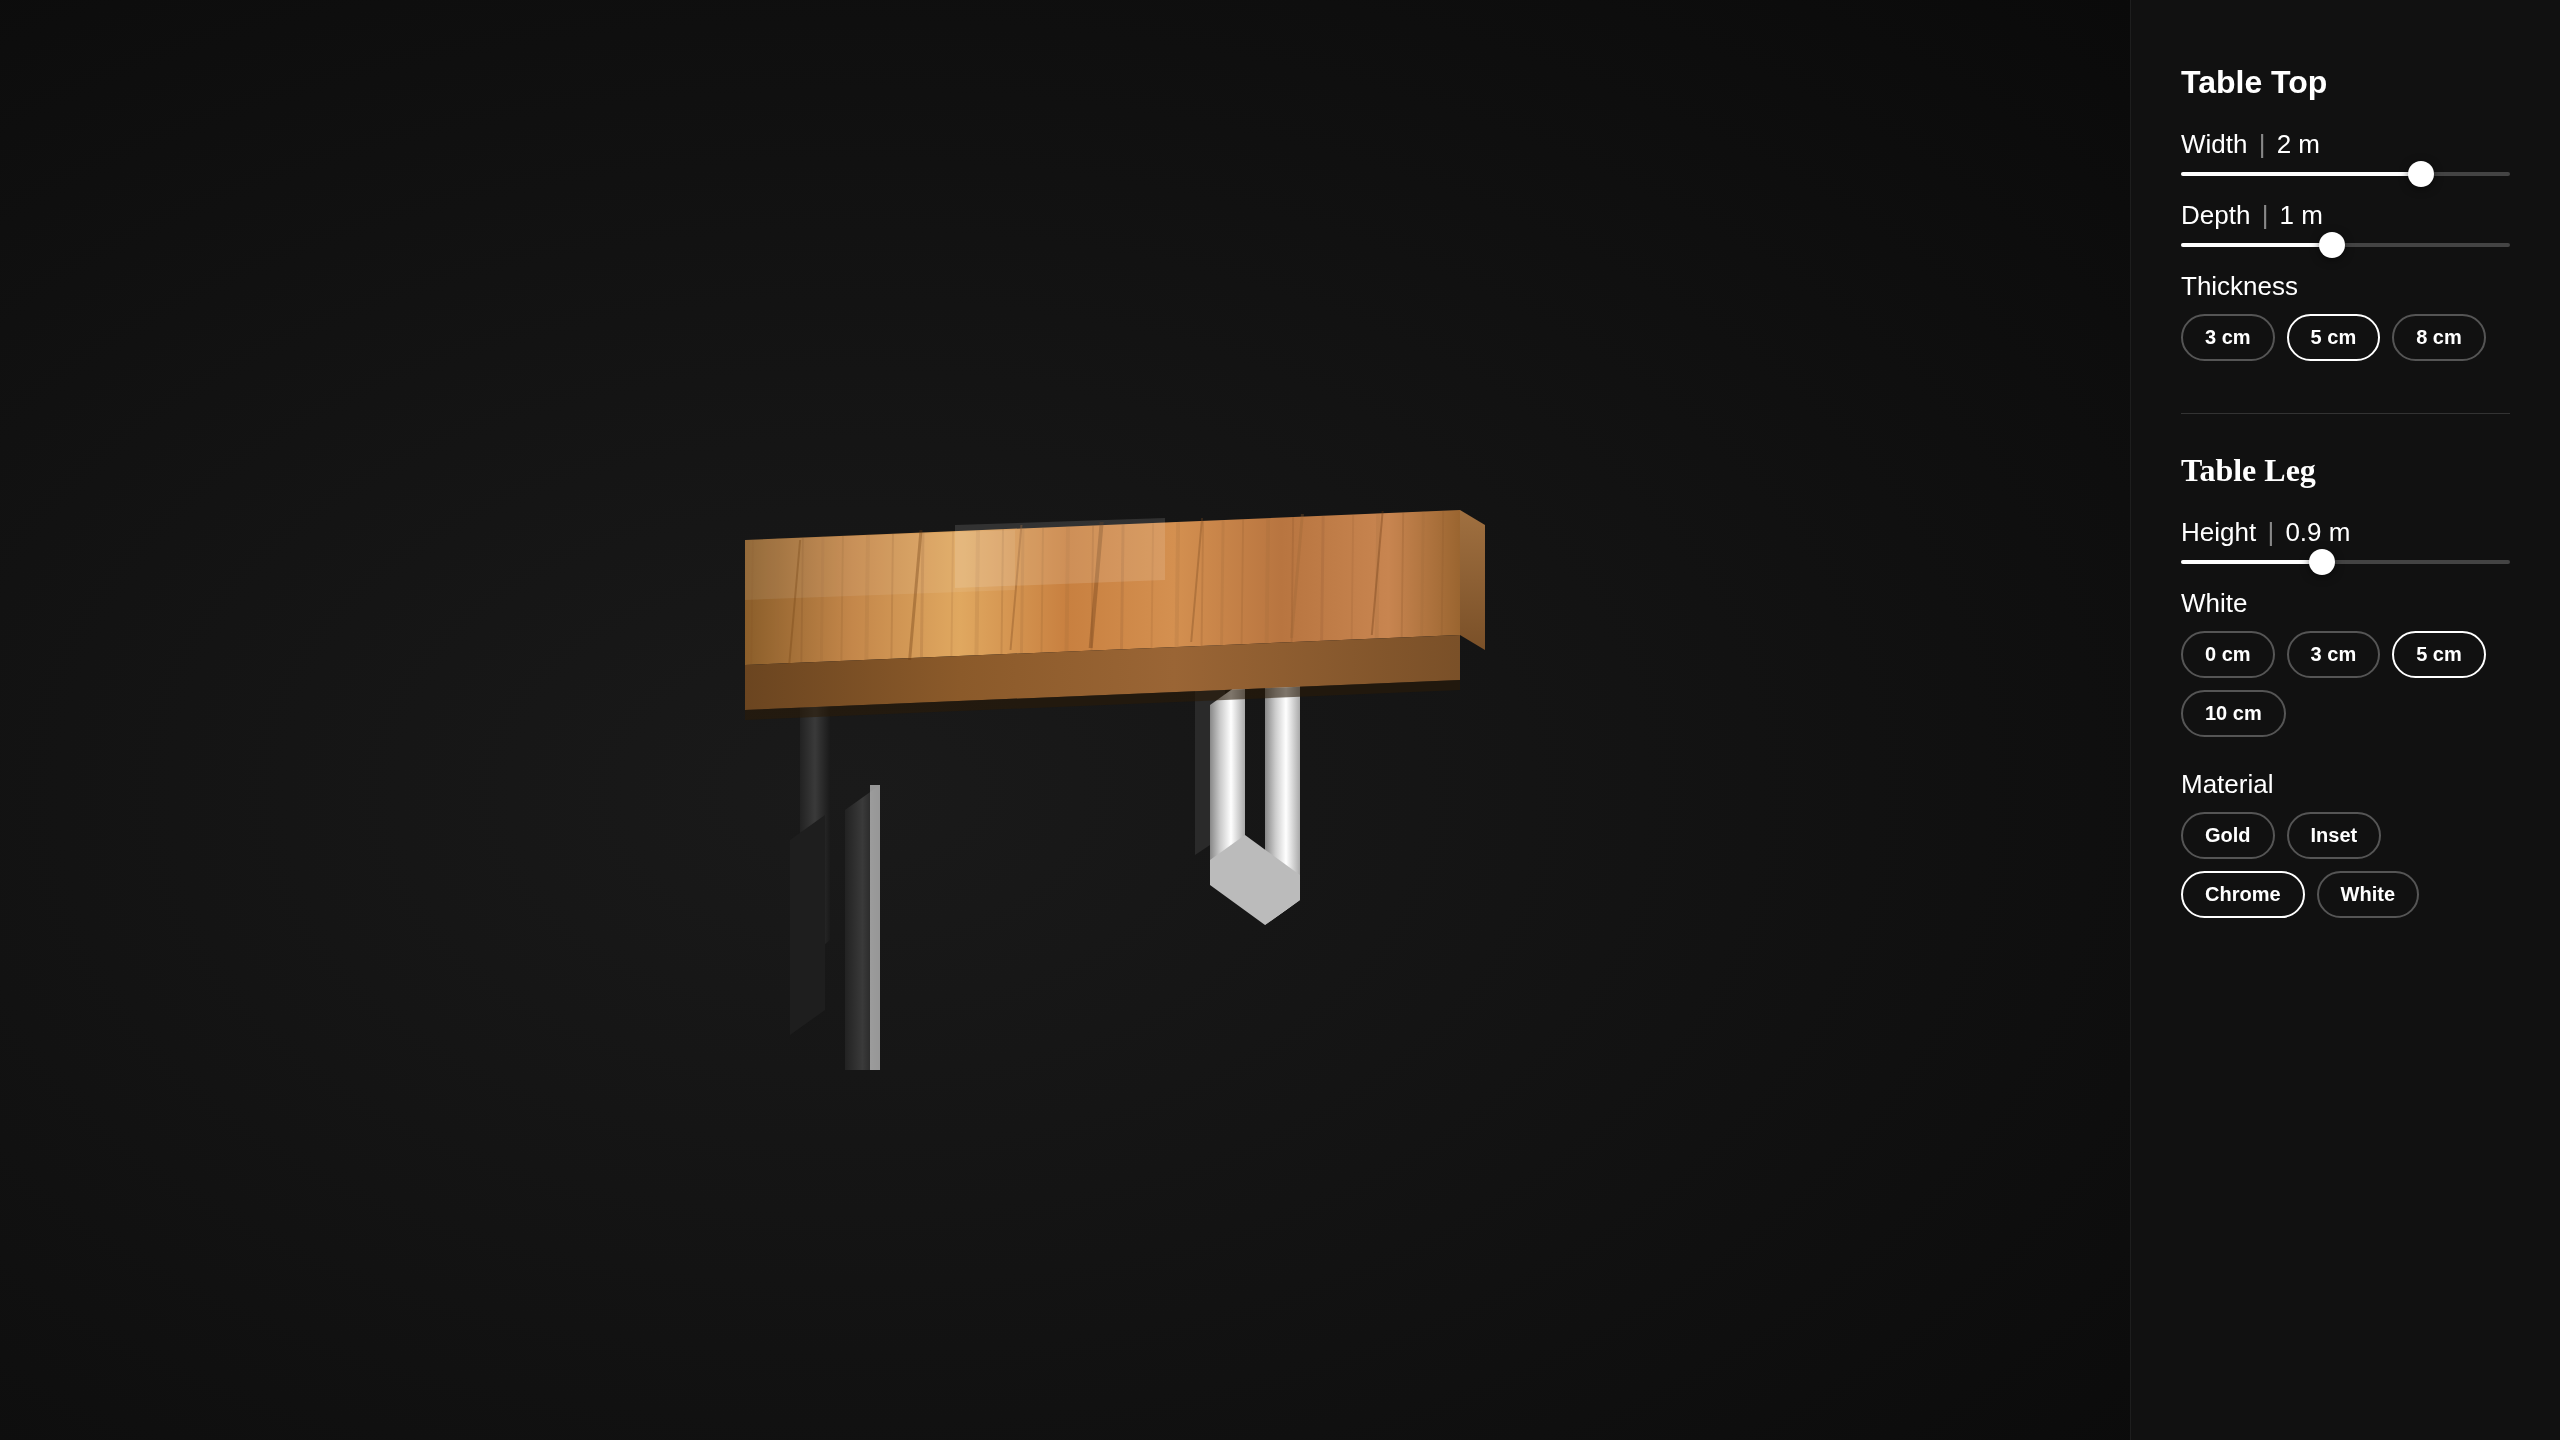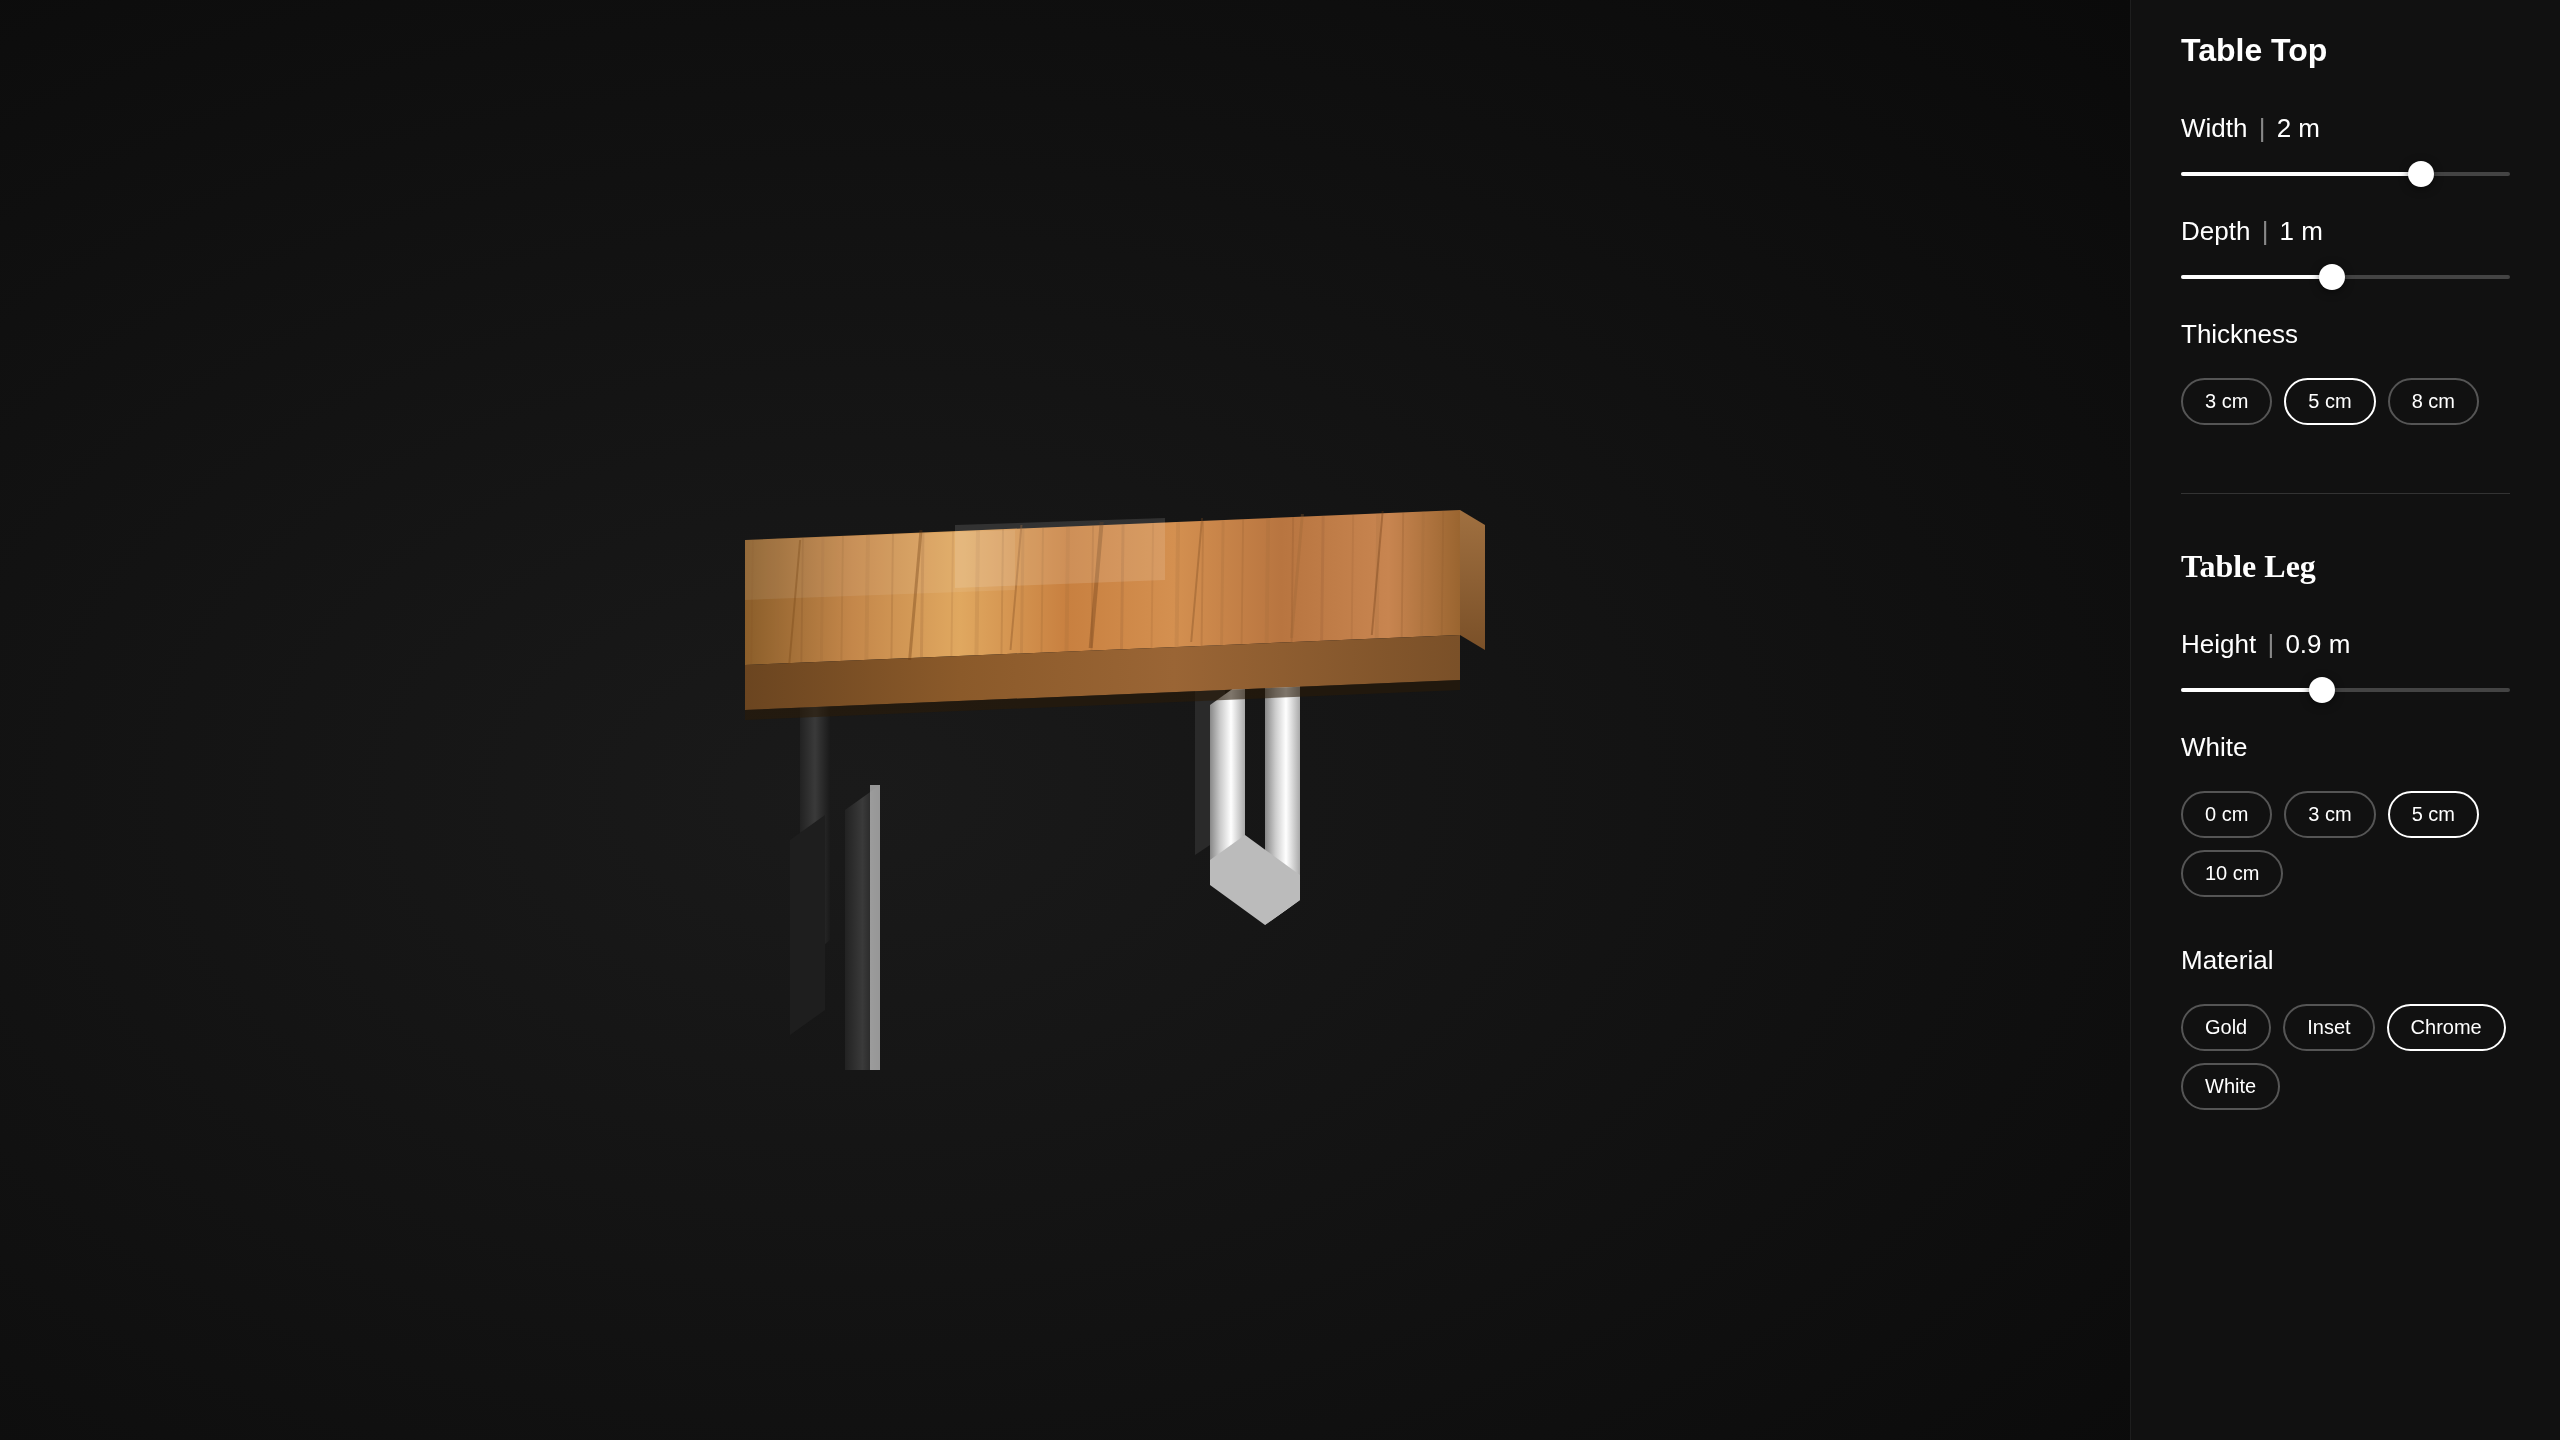--- a/index.html
+++ b/index.html
@@ -37,24 +37,24 @@
     .table-svg {
       width: 100%;
       height: 100%;
     }
 
     
     .controls-panel {
       width: 430px;
       min-width: 430px;
       background-color: #111111;
-      padding: 32px 50px;
+      padding: 64px 50px;
       display: flex;
       flex-direction: column;
-      gap: 16px;
+      gap: 0;
       border-left: 1px solid #1e1e1e;
       overflow-y: auto;
     }
 
     .section-title {
       color: #ffffff;
       font-size: 32px;
       font-weight: 700;
       margin-bottom: 28px;
       margin-top: 10px;
@@ -123,20 +123,21 @@
     .option-btn {
       padding: 10px 22px;
       border-radius: 50px;
       border: 2px solid #555555;
       background: transparent;
       color: #ffffff;
       font-size: 20px;
       cursor: pointer;
       transition: all 0.15s;
       white-space: nowrap;
+      font-weight: bold;
     }
 
     .option-btn.active {
       border-color: #ffffff;
       background: transparent;
     }
 
     .divider {
       width: 100%;
       height: 1px;

